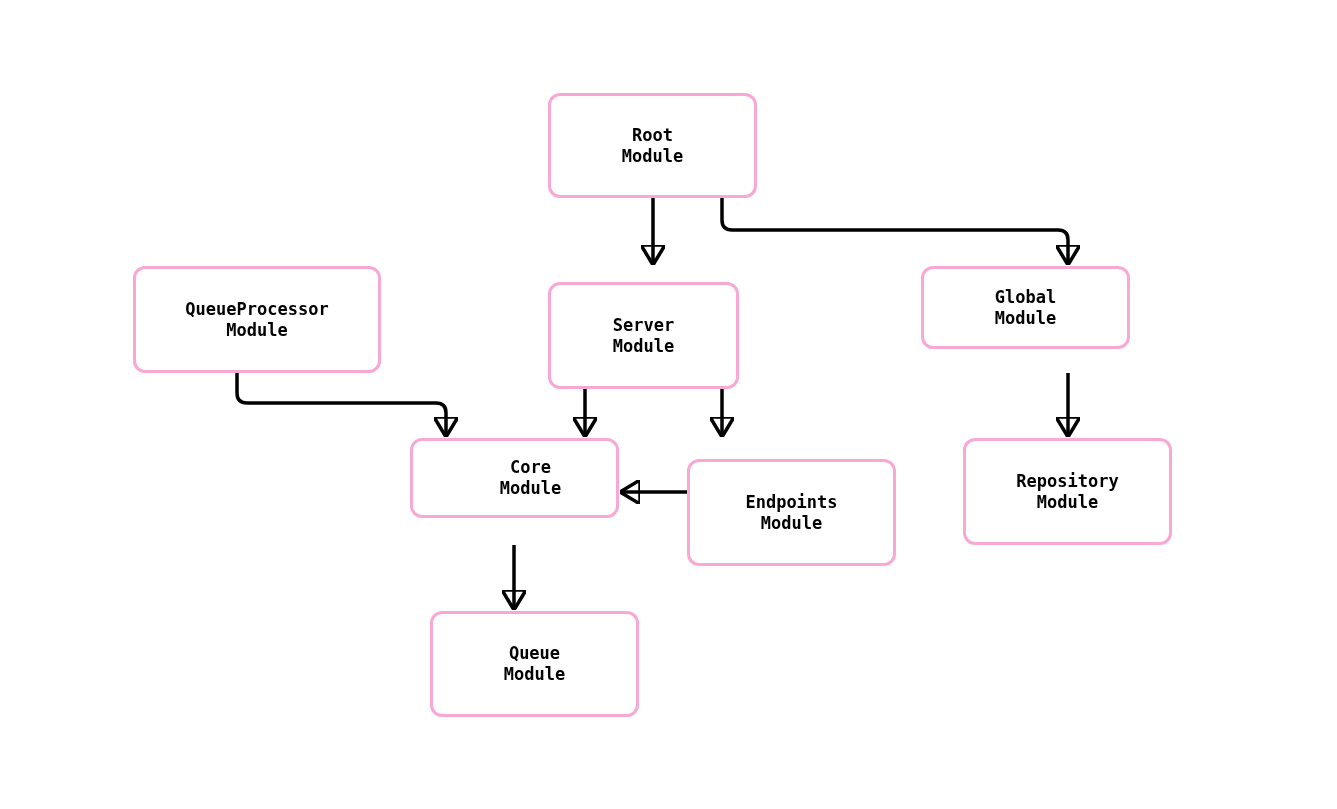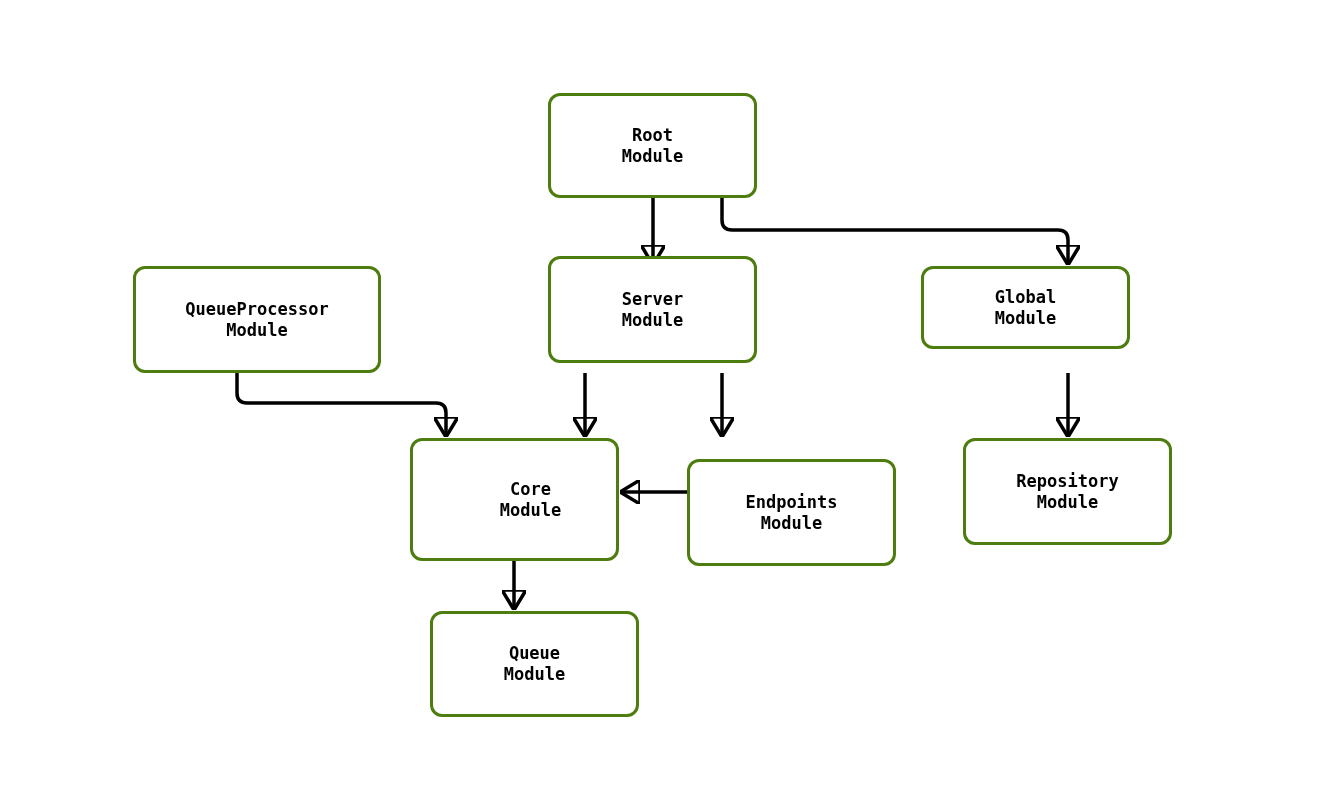--- a/index.html
+++ b/index.html
@@ -24,37 +24,37 @@
   }
   .edges path {
     fill: none;
     stroke: #000000;
     stroke-width: 3.5;
   }
   .node {
     position: absolute;
     box-sizing: border-box;
     background: #ffffff;
-    border: 3px solid #4d7c0f;
+    border: 3px solid #f9a8d4;
     border-radius: 12px;
     display: flex;
     align-items: center;
     justify-content: center;
     text-align: center;
     font-size: 17px;
     font-weight: 700;
     line-height: 21px;
     color: #000000;
     white-space: pre-line;
   }
   .n-root          { left: 548px; top:  93px; width: 209px; height: 105px; }
   .n-queueprocessor{ left: 133px; top: 266px; width: 248px; height: 107px; }
-  .n-server        { left: 548px; top: 256px; width: 209px; height: 107px; align-items: center; }
+  .n-server        { left: 548px; top: 282px; width: 191px; height: 107px; align-items: center; }
   .n-global        { left: 921px; top: 266px; width: 209px; height: 83px; }
-  .n-core          { left: 410px; top: 438px; width: 209px; height: 123px; padding-left: 32px; }
+  .n-core          { left: 410px; top: 438px; width: 209px; height: 80px; padding-left: 32px; }
   .n-endpoints     { left: 687px; top: 438px; width: 209px; height: 107px; margin-top: 21px; }
   .n-repository    { left: 963px; top: 438px; width: 209px; height: 107px; }
   .n-queue         { left: 410px; top: 611px; width: 209px; height: 106px; margin-left: 20px; }
 </style>
 </head>
 <body>
 
 <div class="canvas">
 
   <svg class="edges" viewBox="0 0 1337 809" xmlns="http://www.w3.org/2000/svg">

